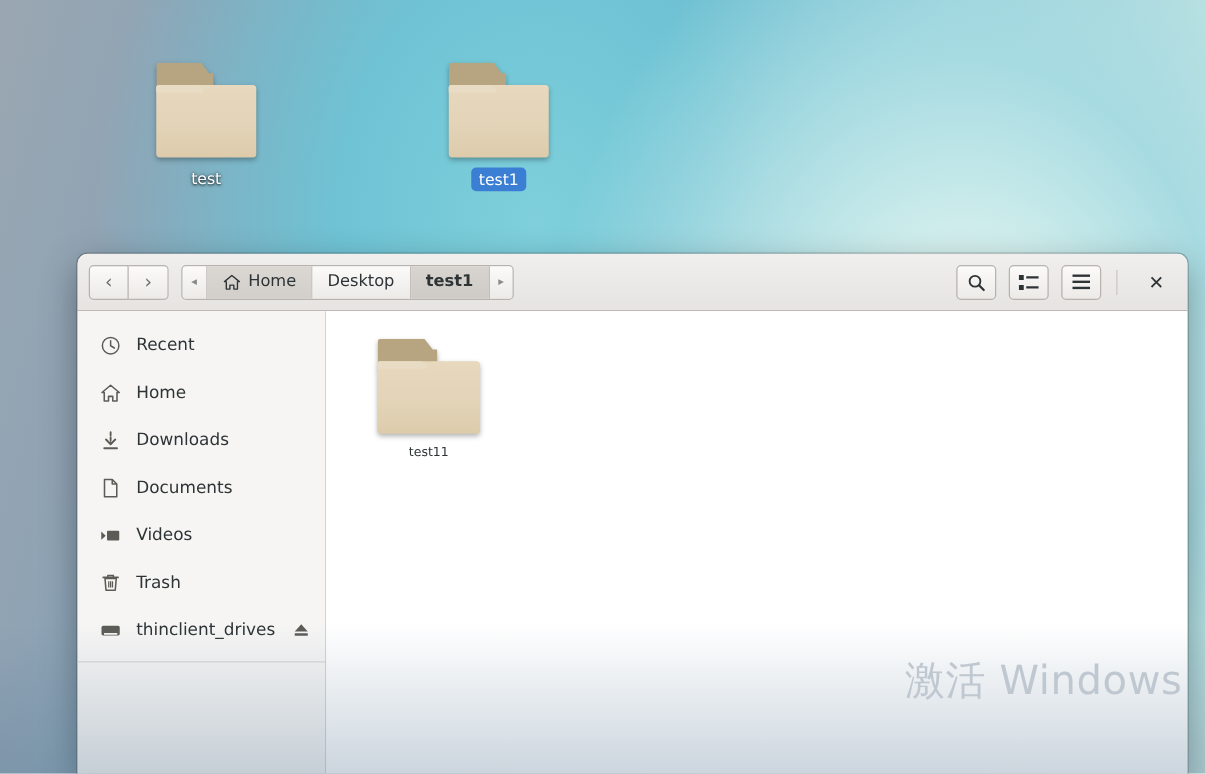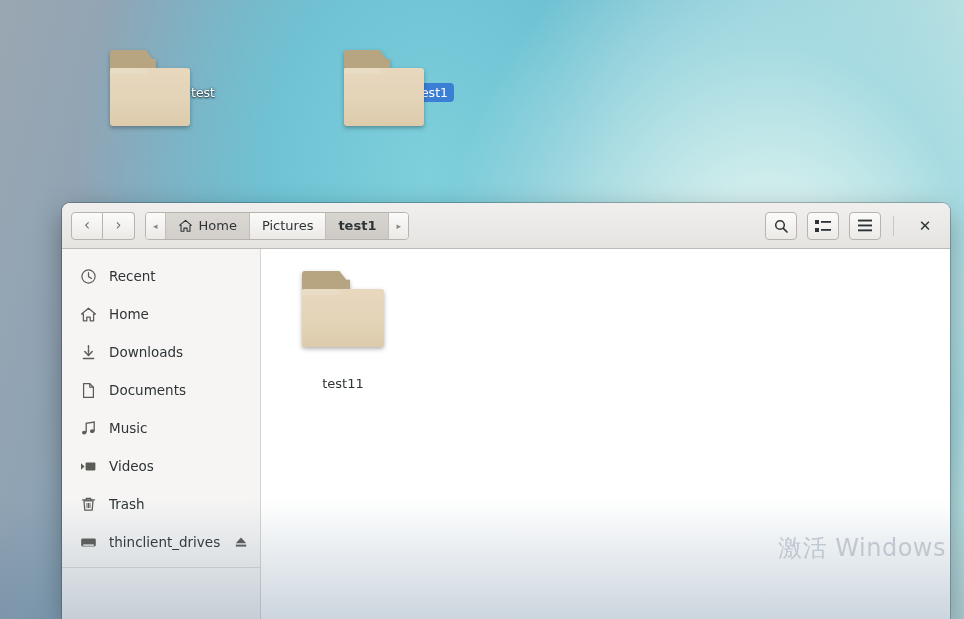--- a/index.html
+++ b/index.html
@@ -23,21 +23,21 @@
     content: "";
     position: absolute; left: 0; bottom: 0; width: 100%; height: 120px;
     background: linear-gradient(to bottom, rgba(90,120,145,0) 0%, rgba(86,118,145,0.30) 100%);
     pointer-events: none;
   }
 
   
   .desk-icon {
     position: absolute;
     width: 110px;
-    display: flex; flex-direction: row; align-items: center;
+    display: flex; flex-direction: column; align-items: center;
   }
   .folder {
     position: relative;
     filter: drop-shadow(0 2px 2px rgba(0,0,0,0.30));
   }
   .folder .tab {
     position: absolute; left: 0; top: 0;
     background: #b6a580;
     border-radius: 3px 3px 0 0;
   }
@@ -187,38 +187,38 @@
     cursor: default;
   }
   .fm-folder { width: 82px; height: 76px; }
   .fm-folder .tab  { width: 48px; height: 24px; clip-path: polygon(0 0, 78% 0, 92% 36%, 100% 36%, 100% 100%, 0 100%); }
   .fm-folder .body { top: 18px; width: 82px; height: 58px; }
   .fm-folder .body::before {
     content:""; position:absolute; left:0; top:0; width:40px; height:6px;
     background:#e9dcc4; border-radius:2px 6px 0 0;
   }
   .file-label {
-    margin-top: 29px;
-    font-size: 13px;
+    margin-top: 10px;
+    font-size: 10px;
     color: #2e3436;
     white-space: nowrap;
   }
 
   
   #activate-wm {
     position: absolute;
     right: 18px; bottom: 56px;
     text-align: left;
     color: #b9c3cc;
     pointer-events: none;
     user-select: none;
     z-index: 40;
   }
   #activate-wm .l1 {
-    font-size: 24px;
+    font-size: 32px;
     color: #bfc8d0;
     letter-spacing: 0.5px;
     line-height: 1.15;
     margin-left: 48px;
   }
   #activate-wm .l2 {
     font-size: 16px;
     color: #c4ccd4;
     margin-top: 3px;
     line-height: 1.2;
@@ -272,21 +272,21 @@
         <div class="crumb arrow">◂</div>
 
         <div class="crumb pressed">
           <svg class="home-ico" viewBox="0 0 16 16">
             <path d="M8 1.6 1.2 7.2h1.7V14h3.3v-3.6h3.6V14h3.3V7.2h1.7z" fill="none" stroke="#2e3436" stroke-width="1.25" stroke-linejoin="round"></path>
           </svg>
           <span>Home</span>
         </div>
 
         <div class="crumb">
-          <span>Pictures</span>
+          <span>Desktop</span>
         </div>
 
         <div class="crumb active">
           <span>test1</span>
         </div>
 
         <div class="crumb arrow">▸</div>
       </div>
 
       <div class="spacer"></div>
@@ -351,28 +351,20 @@
         </div>
 
         <div class="side-item">
           <svg class="ico" viewBox="0 0 17 17">
             <path d="M3.6 1.6h6.2l3.6 3.6v10.2H3.6z" fill="none" stroke="#5c5c57" stroke-width="1.25" stroke-linejoin="round"></path>
             <path d="M9.8 1.6v3.6h3.6" fill="none" stroke="#5c5c57" stroke-width="1.25" stroke-linejoin="round"></path>
           </svg>
           <span class="lbl">Documents</span>
         </div>
 
-        <div class="side-item">
-          <svg class="ico" viewBox="0 0 17 17">
-            <path d="M6.2 12.3V3.4l8-1.3v8.9" fill="none" stroke="#5c5c57" stroke-width="1.3"></path>
-            <ellipse cx="4.2" cy="12.6" rx="2.2" ry="1.9" fill="#5c5c57"></ellipse>
-            <ellipse cx="12.2" cy="11.2" rx="2.2" ry="1.9" fill="#5c5c57"></ellipse>
-          </svg>
-          <span class="lbl">Music</span>
-        </div>
 
 
         <div class="side-item">
           <svg class="ico" viewBox="0 0 17 17">
             <path d="M1 5.2 4.6 8.5 1 11.8z" fill="#5c5c57"></path>
             <rect x="5.6" y="4.6" width="9.8" height="7.8" rx="0.8" fill="#5c5c57"></rect>
           </svg>
           <span class="lbl">Videos</span>
         </div>
 

